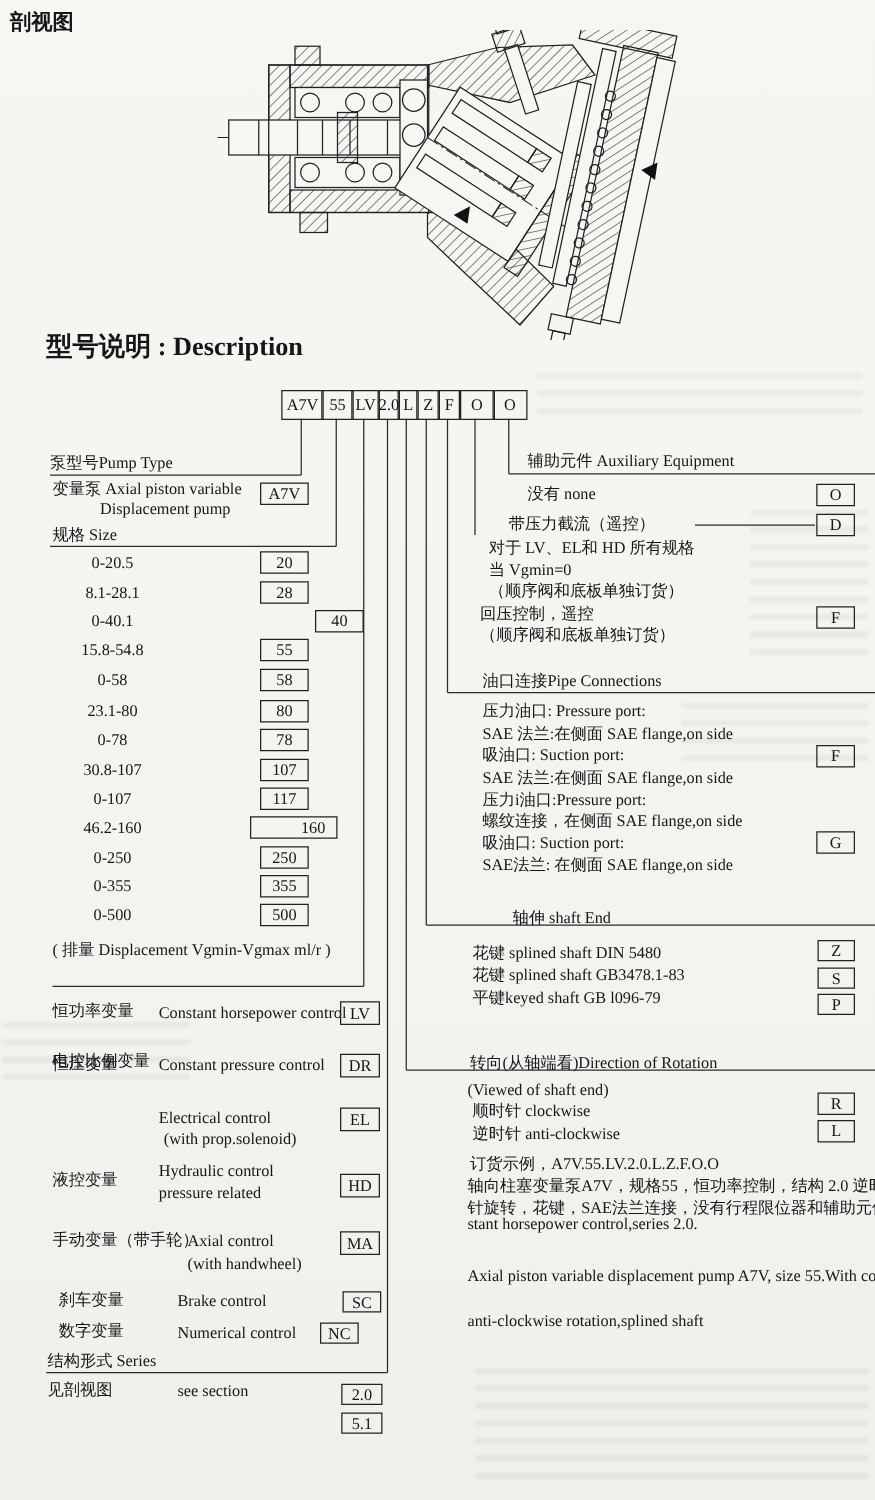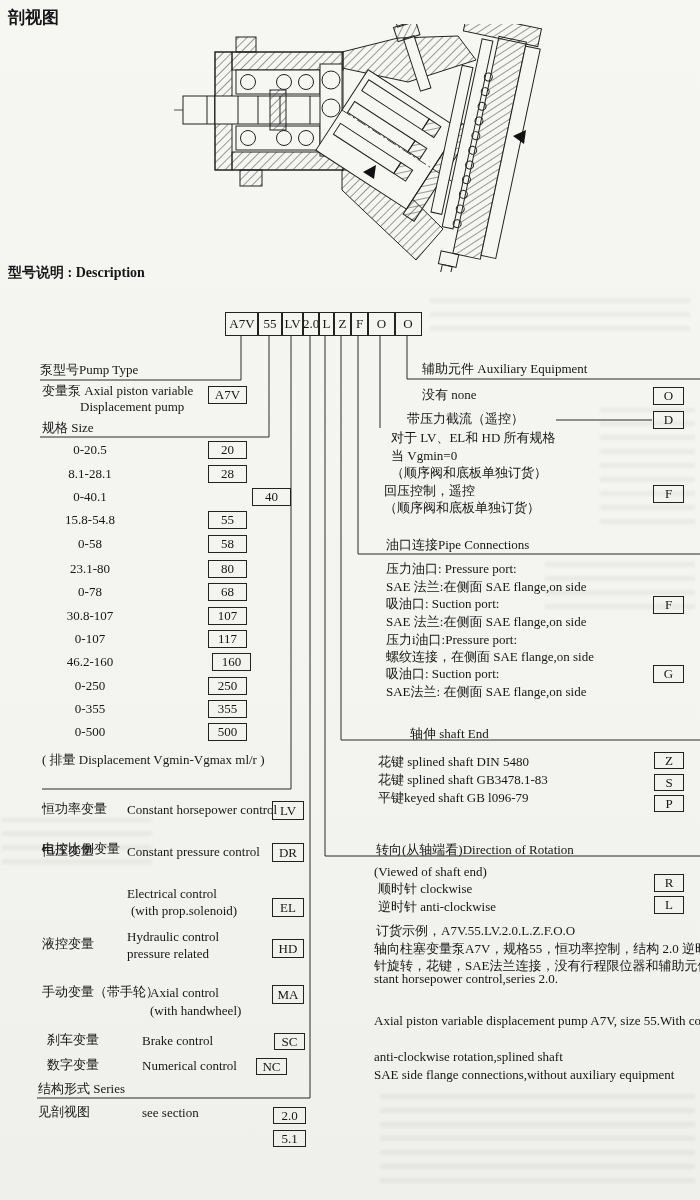--- a/index.html
+++ b/index.html
@@ -5,21 +5,21 @@
   html,body{margin:0;padding:0;background:#888;}
   #page{
     position:relative;width:700px;height:1200px;overflow:hidden;
     background:linear-gradient(180deg,#f6f6f3 0%,#f3f3f0 60%,#efefec 100%);
     font-family:"Liberation Serif","DejaVu Serif",serif;color:#161616;
   }
   .t{position:absolute;white-space:nowrap;font-size:13px;line-height:1.15;}
   .cjk{font-size:13px;}
   .b{font-weight:bold;}
   .h1{font-size:17px;font-weight:bold;}
-  .h2{font-size:14px;font-weight:bold;}
+  .h2{font-size:21px;font-weight:bold;margin-left:29px;}
   .mb{position:absolute;top:312px;height:22px;border:1.2px solid #222;
       text-align:center;font-size:13px;line-height:22px;background:transparent;}
   .cb{position:absolute;border:1.2px solid #222;text-align:center;
       font-size:13px;background:transparent;}
   .sizelabel{position:absolute;left:25px;width:130px;text-align:center;font-size:13px;}
   svg{display:block;}
   .ghost{position:absolute;opacity:.055;filter:blur(1.4px);pointer-events:none;
      background:repeating-linear-gradient(0deg,transparent 0 9px,#333 9px 14px);}
   #lines{position:absolute;left:0;top:0;pointer-events:none;}
 </style>
@@ -180,42 +180,42 @@
   <div class="sizelabel" style="top:678px;">0-250</div>
   <div class="sizelabel" style="top:701px;">0-355</div>
   <div class="sizelabel" style="top:724px;">0-500</div>
 
   <div class="cb" style="left:208px;top:441px;width:37px;height:16px;line-height:16px;">20</div>
   <div class="cb" style="left:208px;top:465px;width:37px;height:16px;line-height:16px;">28</div>
   <div class="cb" style="left:208px;top:488px;width:37px;height:16px;line-height:16px;margin-left:44px;">40</div>
   <div class="cb" style="left:208px;top:511px;width:37px;height:16px;line-height:16px;">55</div>
   <div class="cb" style="left:208px;top:535px;width:37px;height:16px;line-height:16px;">58</div>
   <div class="cb" style="left:208px;top:560px;width:37px;height:16px;line-height:16px;">80</div>
-  <div class="cb" style="left:208px;top:583px;width:37px;height:16px;line-height:16px;">68</div>
+  <div class="cb" style="left:208px;top:583px;width:37px;height:16px;line-height:16px;">78</div>
   <div class="cb" style="left:208px;top:607px;width:37px;height:16px;line-height:16px;">107</div>
   <div class="cb" style="left:208px;top:630px;width:37px;height:16px;line-height:16px;">117</div>
-  <div class="cb" style="left:212px;top:653px;width:37px;height:16px;line-height:16px;">160</div>
+  <div class="cb" style="left:200px;top:653px;width:37px;height:16px;line-height:16px;padding-left:31px;">160</div>
   <div class="cb" style="left:208px;top:677px;width:37px;height:16px;line-height:16px;">250</div>
   <div class="cb" style="left:208px;top:700px;width:37px;height:16px;line-height:16px;">355</div>
   <div class="cb" style="left:208px;top:723px;width:37px;height:16px;line-height:16px;">500</div>
 
   <div class="t" style="left:42px;top:753px;">( 排量 Displacement Vgmin-Vgmax ml/r )</div>
 
   <div class="t cjk" style="left:42px;top:802px;">恒功率变量</div>
   <div class="t" style="left:127px;top:803px;">Constant horsepower control</div>
   <div class="cb" style="left:272px;top:801px;width:30px;height:17px;line-height:17px;">LV</div>
 
   <div class="t cjk" style="left:42px;top:844px;">恒压变量</div>
   <div class="t" style="left:127px;top:845px;">Constant pressure control</div>
   <div class="cb" style="left:272px;top:843px;width:30px;height:17px;line-height:17px;">DR</div>
 
   <div class="t cjk" style="left:42px;top:842px;">电控比例变量</div>
   <div class="t" style="left:127px;top:887px;">Electrical control</div>
   <div class="t" style="left:131px;top:904px;">(with prop.solenoid)</div>
-  <div class="cb" style="left:272px;top:886px;width:30px;height:17px;line-height:17px;margin-top:12px;">EL</div>
+  <div class="cb" style="left:272px;top:886px;width:30px;height:17px;line-height:17px;">EL</div>
 
   <div class="t cjk" style="left:42px;top:937px;">液控变量</div>
   <div class="t" style="left:127px;top:930px;">Hydraulic control</div>
   <div class="t" style="left:127px;top:947px;">pressure related</div>
   <div class="cb" style="left:272px;top:939px;width:30px;height:17px;line-height:17px;">HD</div>
 
   <div class="t cjk" style="left:42px;top:985px;">手动变量（带手轮）</div>
   <div class="t" style="left:150px;top:986px;">Axial control</div>
   <div class="t" style="left:150px;top:1004px;">(with handwheel)</div>
   <div class="cb" style="left:272px;top:985px;width:30px;height:17px;line-height:17px;">MA</div>
@@ -273,15 +273,14 @@
   <div class="t cjk" style="left:378px;top:900px;">逆时针 anti-clockwise</div>
   <div class="cb" style="left:654px;top:896px;width:28px;height:16px;line-height:16px;">L</div>
 
   <div class="t cjk" style="left:376px;top:924px;">订货示例，A7V.55.LV.2.0.L.Z.F.O.O</div>
   <div class="t cjk" style="left:374px;top:942px;">轴向柱塞变量泵A7V，规格55，恒功率控制，结构 2.0 逆时</div>
   <div class="t cjk" style="left:374px;top:959px;">针旋转，花键，SAE法兰连接，没有行程限位器和辅助元件。</div>
 
   <div class="t" style="left:374px;top:1014px;">Axial piston variable displacement pump A7V, size 55.With con-</div>
   <div class="t" style="left:374px;top:972px;">stant horsepower control,series 2.0.</div>
   <div class="t" style="left:374px;top:1050px;">anti-clockwise rotation,splined shaft</div>
-  <div class="t" style="left:374px;top:1068px;">SAE side flange connections,without auxiliary equipment</div>
 
 </div>
 
 </body></html>

